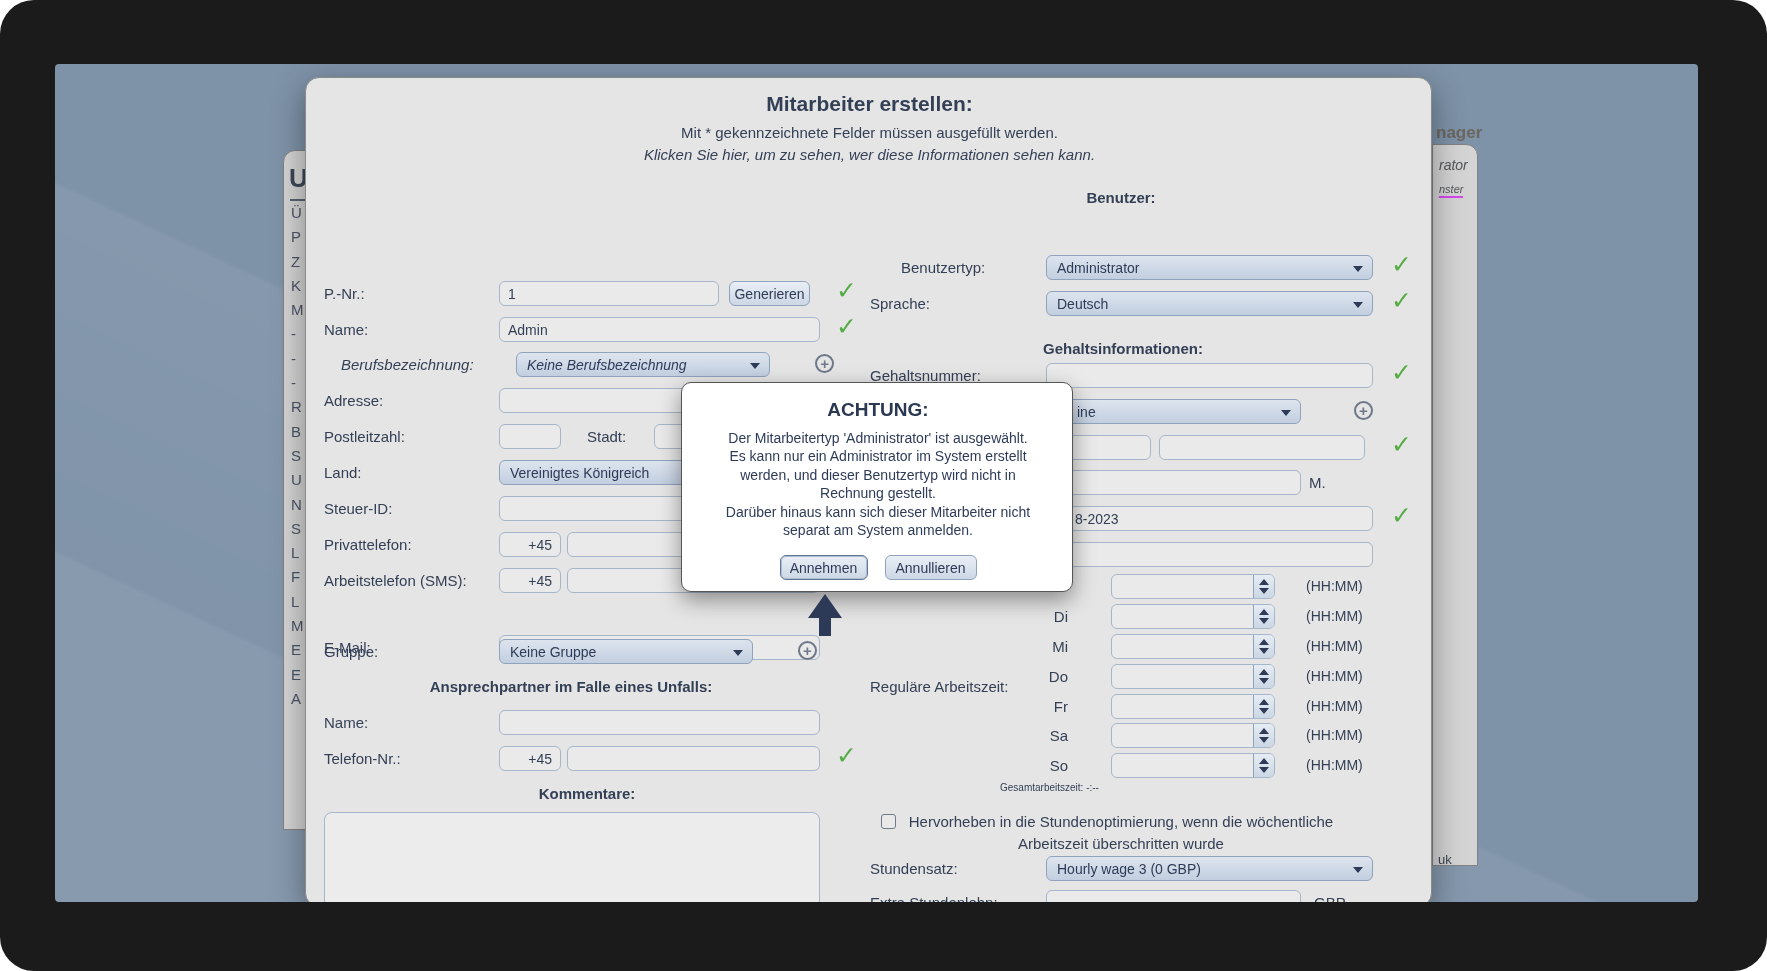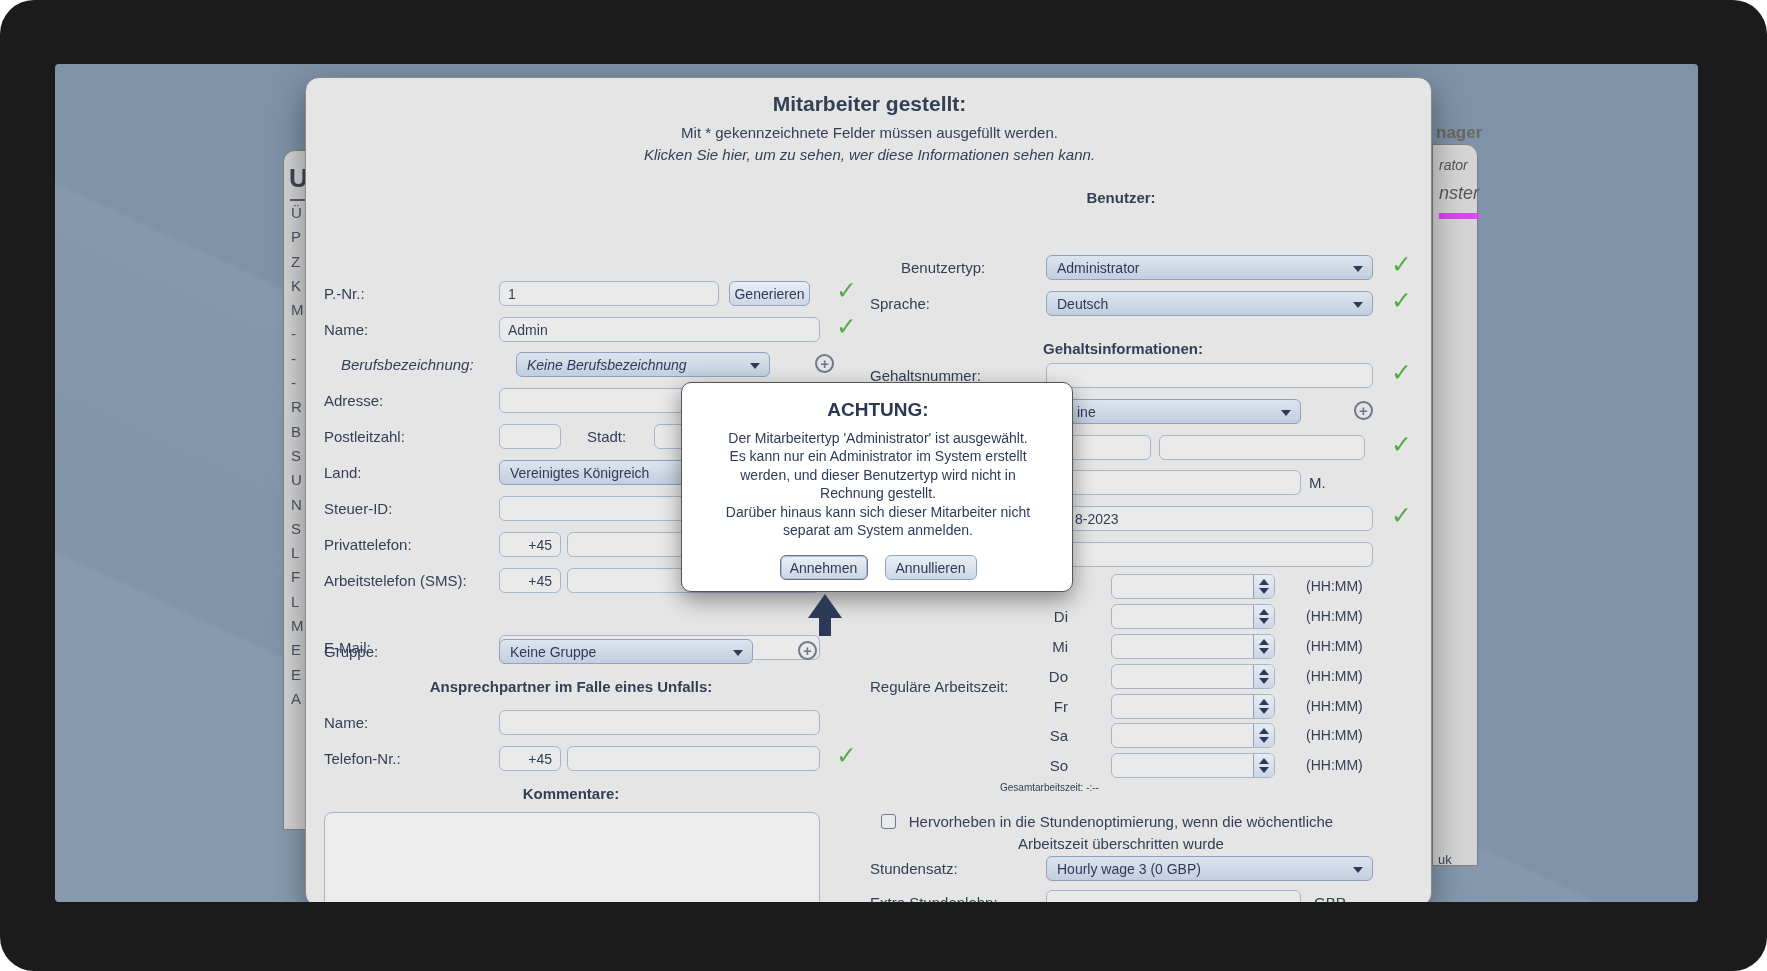--- a/index.html
+++ b/index.html
@@ -69,26 +69,26 @@
 L
 M
 E
 E
 A</div>
     </div>
 
     <div class="abs" style="left:1381px;top:59px;font-size:17px;font-weight:bold;color:#6b675f;">nager</div>
     <div class="panel" style="left:1377px;top:80px;width:46px;height:722px;border-radius:0 12px 0 0;">
       <div class="abs" style="left:6px;top:12px;font-size:14px;font-style:italic;color:#55575b;">rator</div>
-      <div class="abs" style="left:6px;top:38px;font-size:18px;font-style:italic;color:#55575b;border-bottom:6px solid #d946ef;padding-bottom:9px;">nster</div>
+      <div class="abs" style="left:6px;top:38px;font-size:11px;font-style:italic;color:#55575b;border-bottom:2px solid #d946ef;padding-bottom:1px;">nster</div>
       <div class="abs" style="left:5px;top:707px;font-size:13px;color:#3d4553;">uk</div>
     </div>
 
     <div class="dialog">
-      <div class="abs" style="left:0;top:14px;width:1127px;text-align:center;font-size:21px;font-weight:bold;color:#333f55;">Mitarbeiter gestellt:</div>
+      <div class="abs" style="left:0;top:14px;width:1127px;text-align:center;font-size:21px;font-weight:bold;color:#333f55;">Mitarbeiter erstellen:</div>
       <div class="abs" style="left:0;top:46px;width:1127px;text-align:center;font-size:15px;color:#333f55;">Mit * gekennzeichnete Felder müssen ausgefüllt werden.</div>
       <div class="abs" style="left:0;top:68px;width:1127px;text-align:center;font-size:15px;font-style:italic;color:#333f55;">Klicken Sie hier, um zu sehen, wer diese Informationen sehen kann.</div>
 
       <div class="row" style="left:0;top:203px;width:620px;">
         <span class="lbl" style="left:18px;">P.-Nr.:</span>
         <div class="inp" style="left:193px;width:220px;">
             <span>1</span>
           </div>
         <button class="btn abs" style="left:423px;top:0;width:81px;">Generieren</button>
         <span class="chk" style="left:530px;top:-3px;">✓</span>
@@ -175,21 +175,21 @@
 
       <div class="row" style="left:0;top:668px;width:620px;">
         <span class="lbl" style="left:18px;">Telefon-Nr.:</span>
         <div class="inp rt" style="left:193px;width:62px;">
             <span>+45</span>
           </div>
         <div class="inp" style="left:261px;width:253px;"></div>
         <span class="chk" style="left:530px;top:-3px;">✓</span>
       </div>
 
-      <div class="abs h" style="left:0;top:707px;width:530px;text-align:center;">Kommentare:</div>
+      <div class="abs h" style="left:16px;top:707px;width:530px;text-align:center;">Kommentare:</div>
       <div class="ta" style="left:18px;top:734px;width:496px;height:160px;"></div>
 
       <div class="abs h" style="left:665px;top:111px;width:300px;text-align:center;">Benutzer:</div>
 
       <div class="row" style="left:0;top:177px;width:1127px;">
         <span class="lbl" style="left:564px;margin-left:31px;">Benutzertyp:</span>
         <div class="dd" style="left:740px;width:327px;">
             <span>Administrator</span>
             <i class="arr"></i>
           </div>

